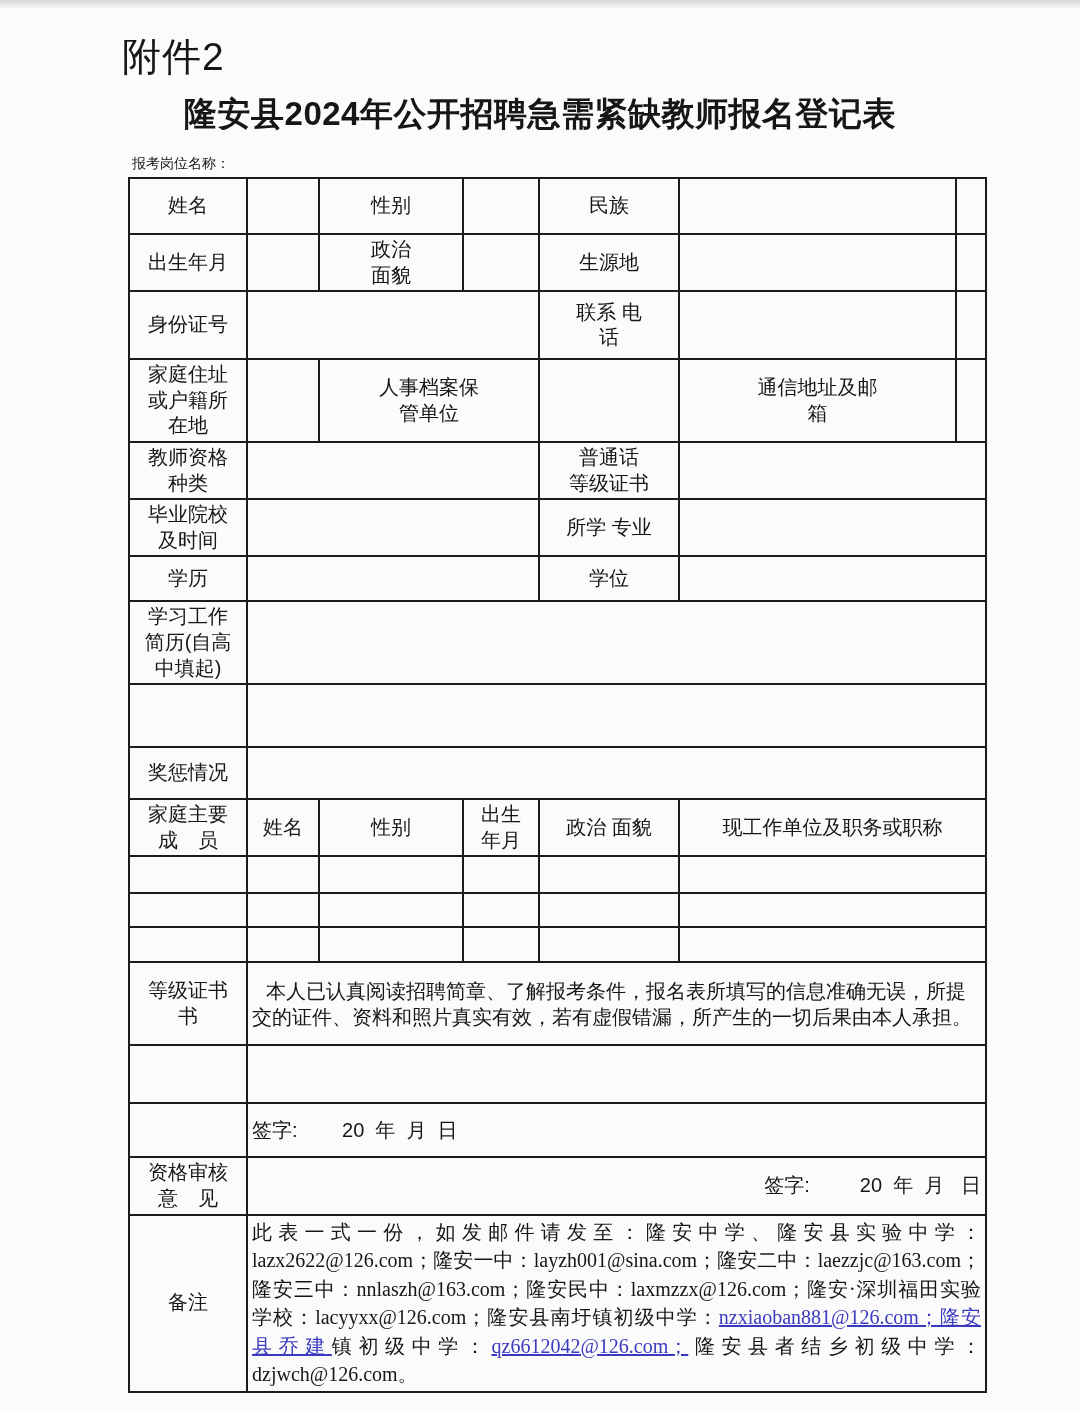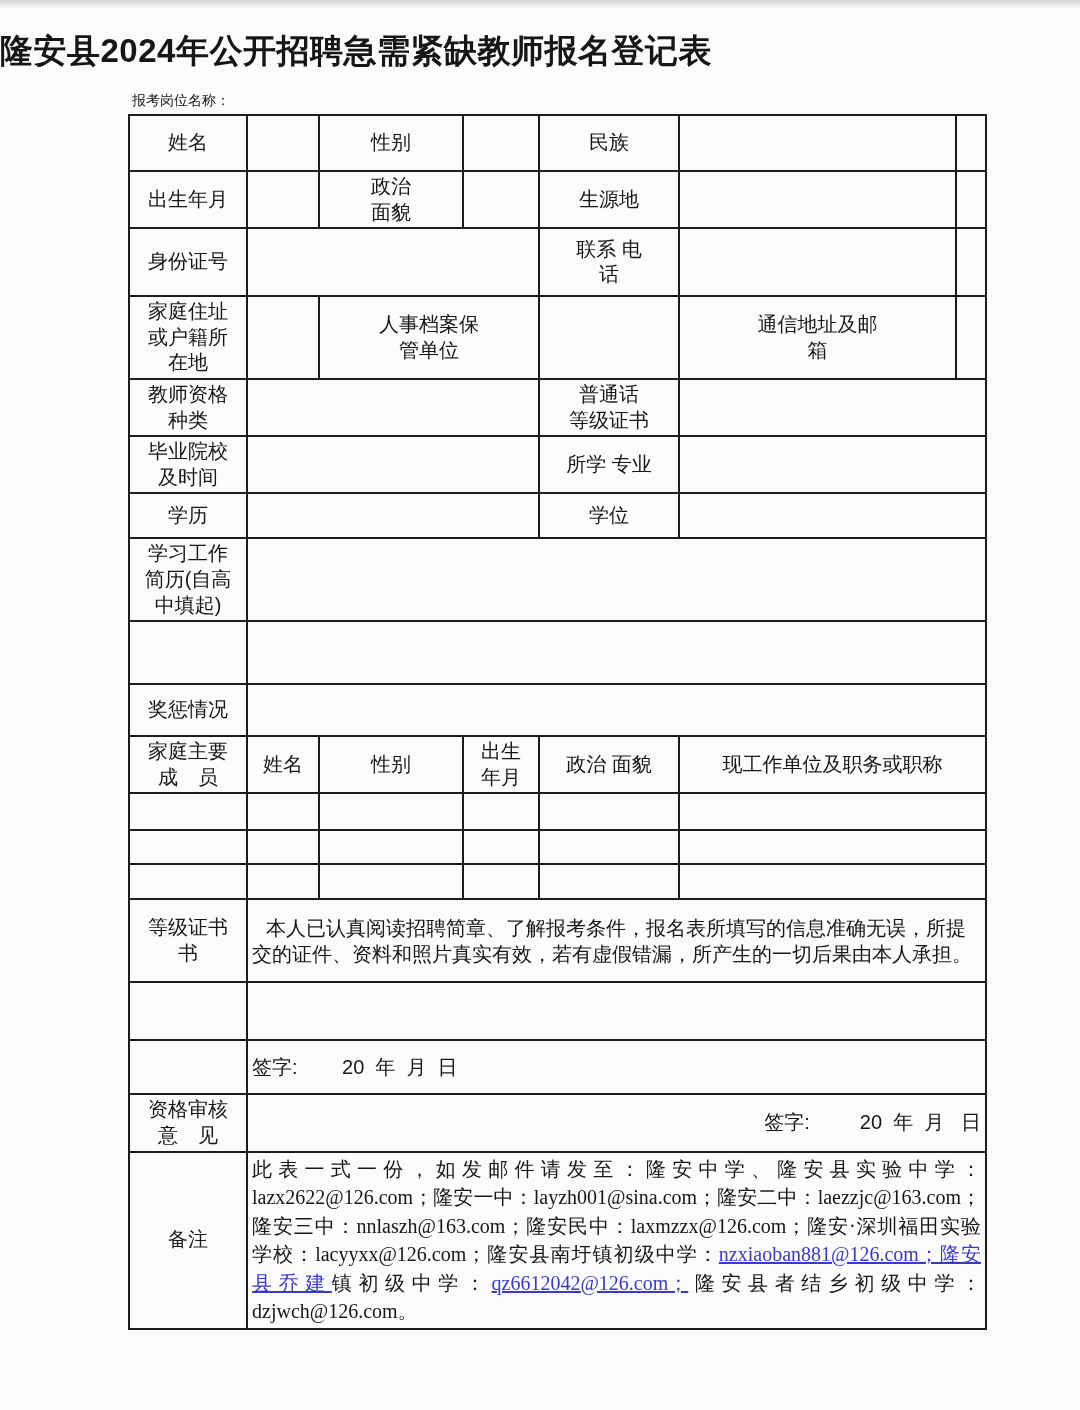--- a/index.html
+++ b/index.html
@@ -20,22 +20,22 @@
   .top-shade{
     position:absolute;top:0;left:0;width:1080px;height:9px;
     background:linear-gradient(#d7d7d7,rgba(251,251,251,0));
   }
   .attachment{
     margin:30px 0 0 122px;
     font-size:39px;
     letter-spacing:1px;
   }
   .title{
-    margin-top:29px;
-    text-align:left;
+    margin-top:8px;
+    text-align:center;
     font-size:33px;
     font-weight:bold;
     letter-spacing:0.5px;
   }
   .position-label{
     margin:18px 0 4px 132px;
     font-size:14px;
   }
   table.form{
     border-collapse:collapse;
@@ -90,20 +90,21 @@
     text-decoration:underline;
     cursor:pointer;
   }
 </style>
 </head>
 <body>
 
 <div class="top-shade"></div>
 
 <div>
+  <div class="attachment">附件2</div>
 
   <div class="title">隆安县2024年公开招聘急需紧缺教师报名登记表</div>
 
   <div class="position-label">报考岗位名称：</div>
 
   <table class="form">
     <colgroup id="form-colgroup">
         <col style="width: 118px;">
         <col style="width: 72px;">
         <col style="width: 144px;">

